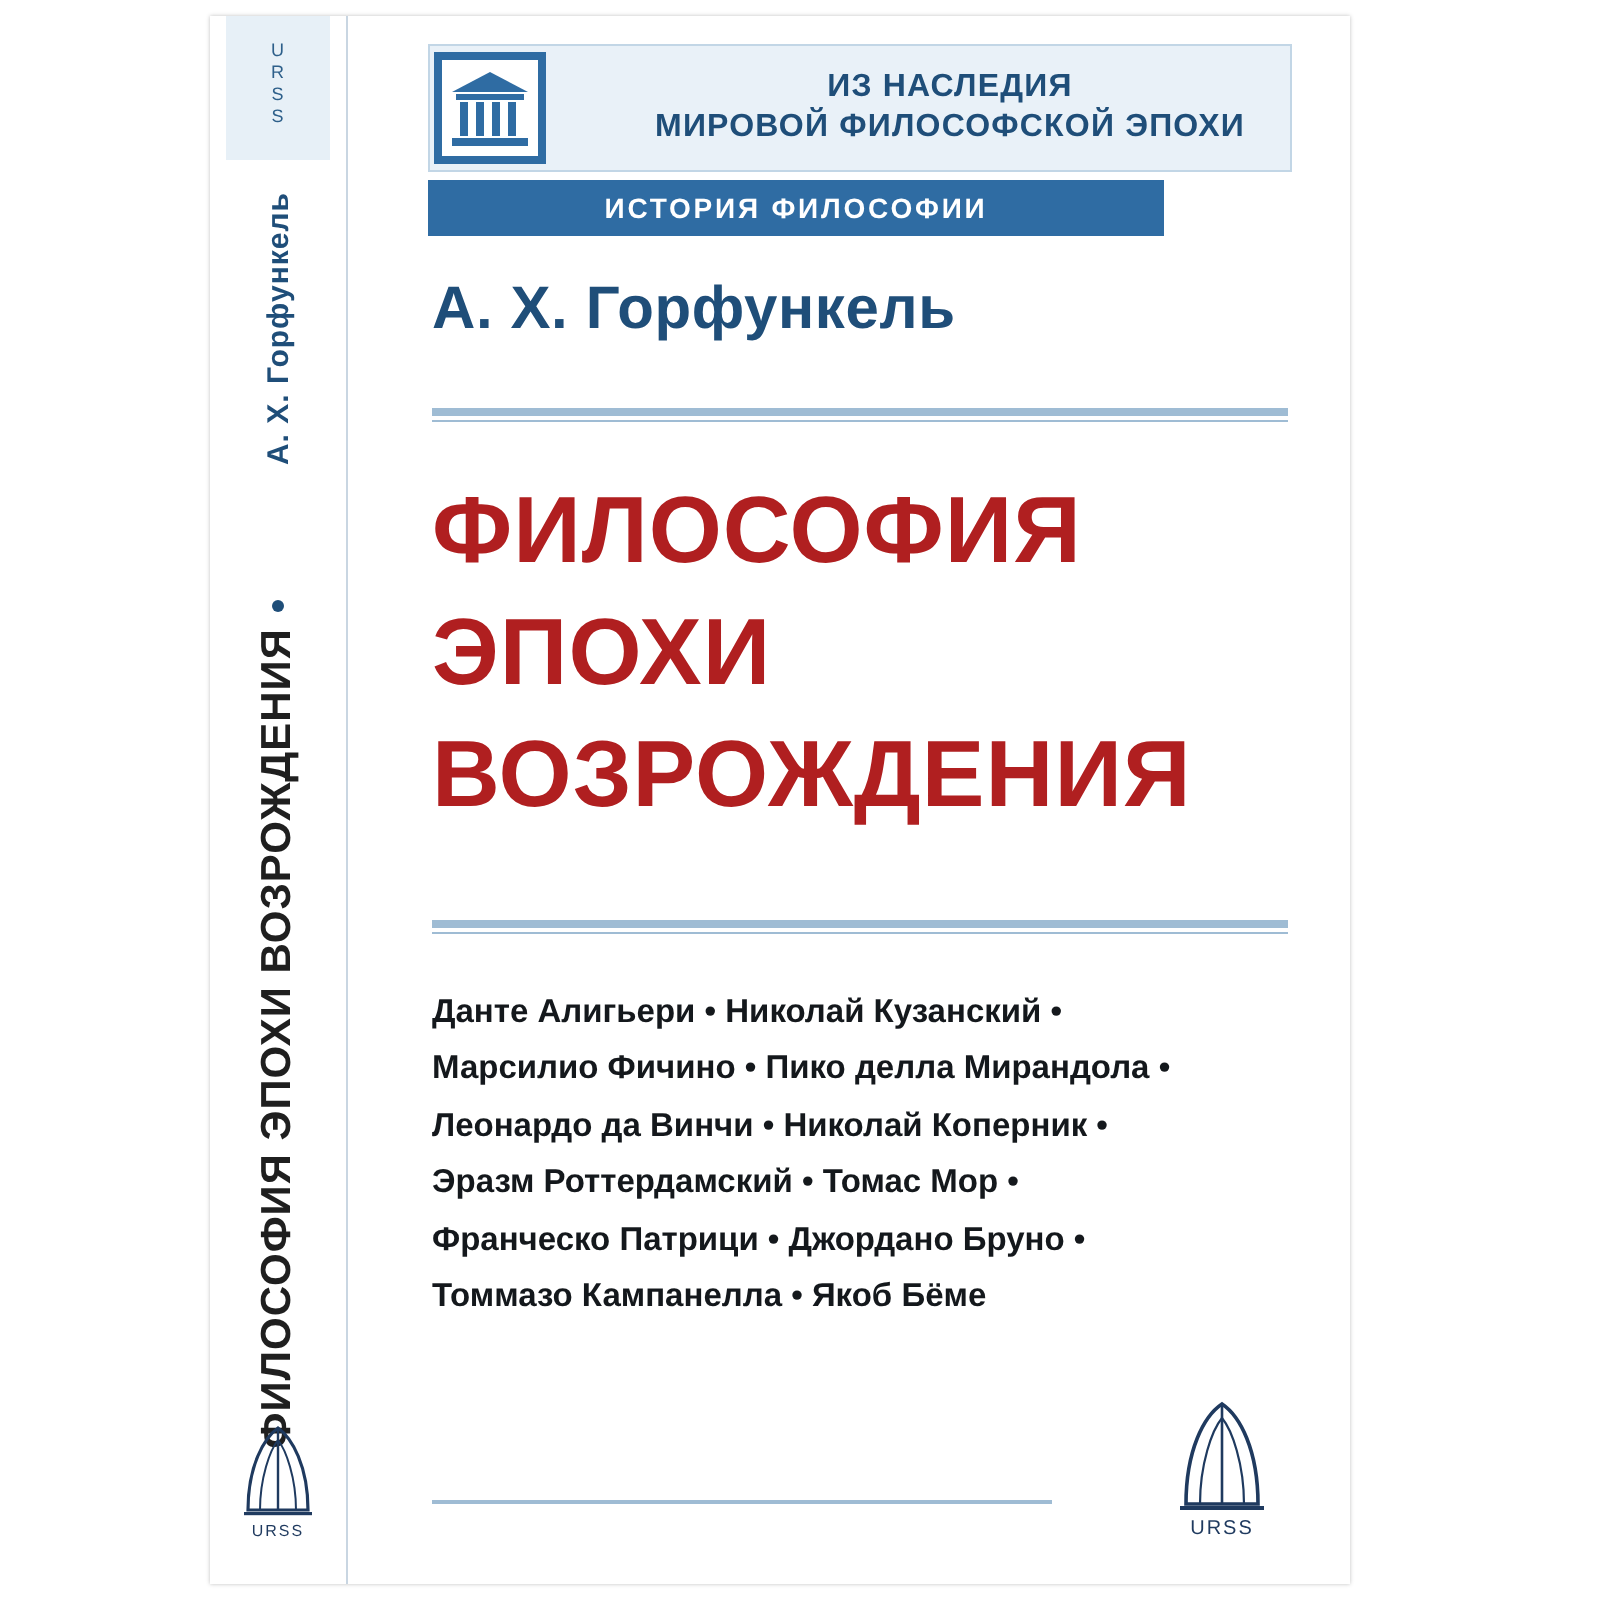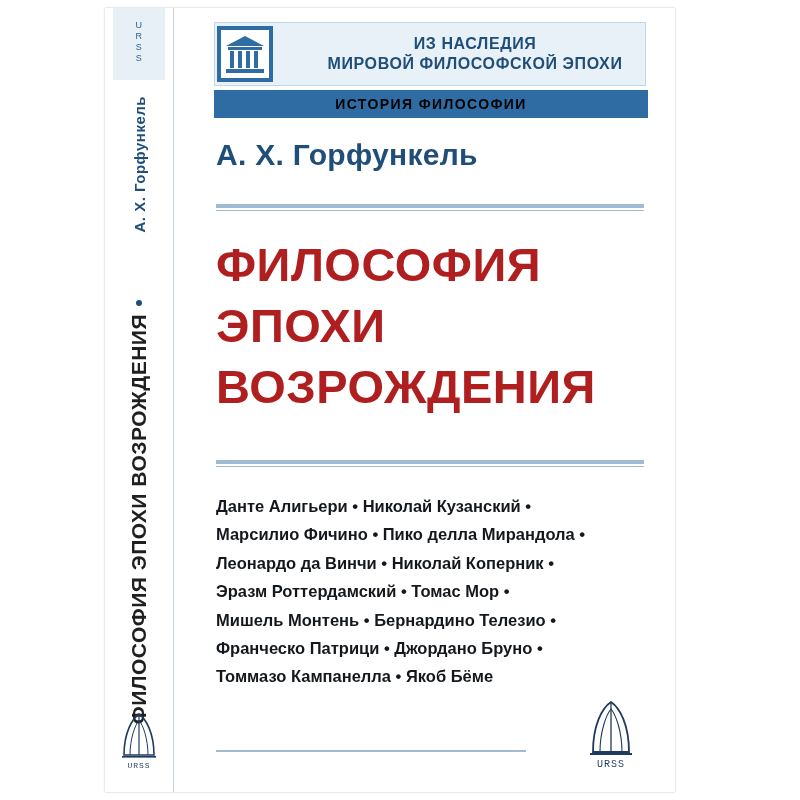--- a/index.html
+++ b/index.html
@@ -113,21 +113,20 @@
   .urss-mark {
     width: 42px;
     height: 48px;
     margin: 0 auto;
   }
   .urss-label {
     font-size: 8px;
     letter-spacing: 1px;
     color: #1f3a5f;
     margin-top: 2px;
-    font-family: Liberation Mono, monospace;
   }
   
   .front {
     position: absolute;
     left: 174px;
     top: 8px;
     width: 501px;
     height: 784px;
     background: #ffffff;
   }
@@ -159,24 +158,24 @@
     font-size: 16px;
     font-weight: bold;
     color: #1f4e79;
     letter-spacing: 0.6px;
     line-height: 1.25;
   }
   .series-sub {
     position: absolute;
     left: 40px;
     top: 82px;
-    width: 434px;
+    width: 368px;
     height: 28px;
     background: #2f6ca3;
-    color: #000000;
+    color: #ffffff;
     font-size: 14px;
     font-weight: bold;
     letter-spacing: 1.4px;
     display: flex;
     align-items: center;
     justify-content: center;
   }
   .author {
     position: absolute;
     left: 42px;
@@ -326,21 +325,20 @@
     <div class="rule rule-bottom">
       <div class="thick"></div>
         <div class="thin"></div>
     </div>
 
     <div class="names">
       <div>Данте Алигьери  •  Николай Кузанский  •</div>
       <div>Марсилио Фичино  •  Пико делла Мирандола  •</div>
       <div>Леонардо да Винчи  •  Николай Коперник  •</div>
       <div>Эразм Роттердамский  •  Томас Мор  •</div>
-      <div>Мишель Монтень  •  Бернардино Телезио  •</div>
       <div>Франческо Патрици  •  Джордано Бруно  •</div>
       <div>Томмазо Кампанелла  •  Якоб Бёме</div>
     </div>
 
     <div class="bottom-rule"></div>
 
     <div class="front-pub">
       <div class="urss-mark">
         <svg width="52" height="58" viewBox="0 0 52 58" xmlns="http://www.w3.org/2000/svg">
           <path d="M8 53 C8 26, 17 9, 26 3 C35 9, 44 26, 44 53 Z" fill="none" stroke="#1f3a5f" stroke-width="1.8"></path>

